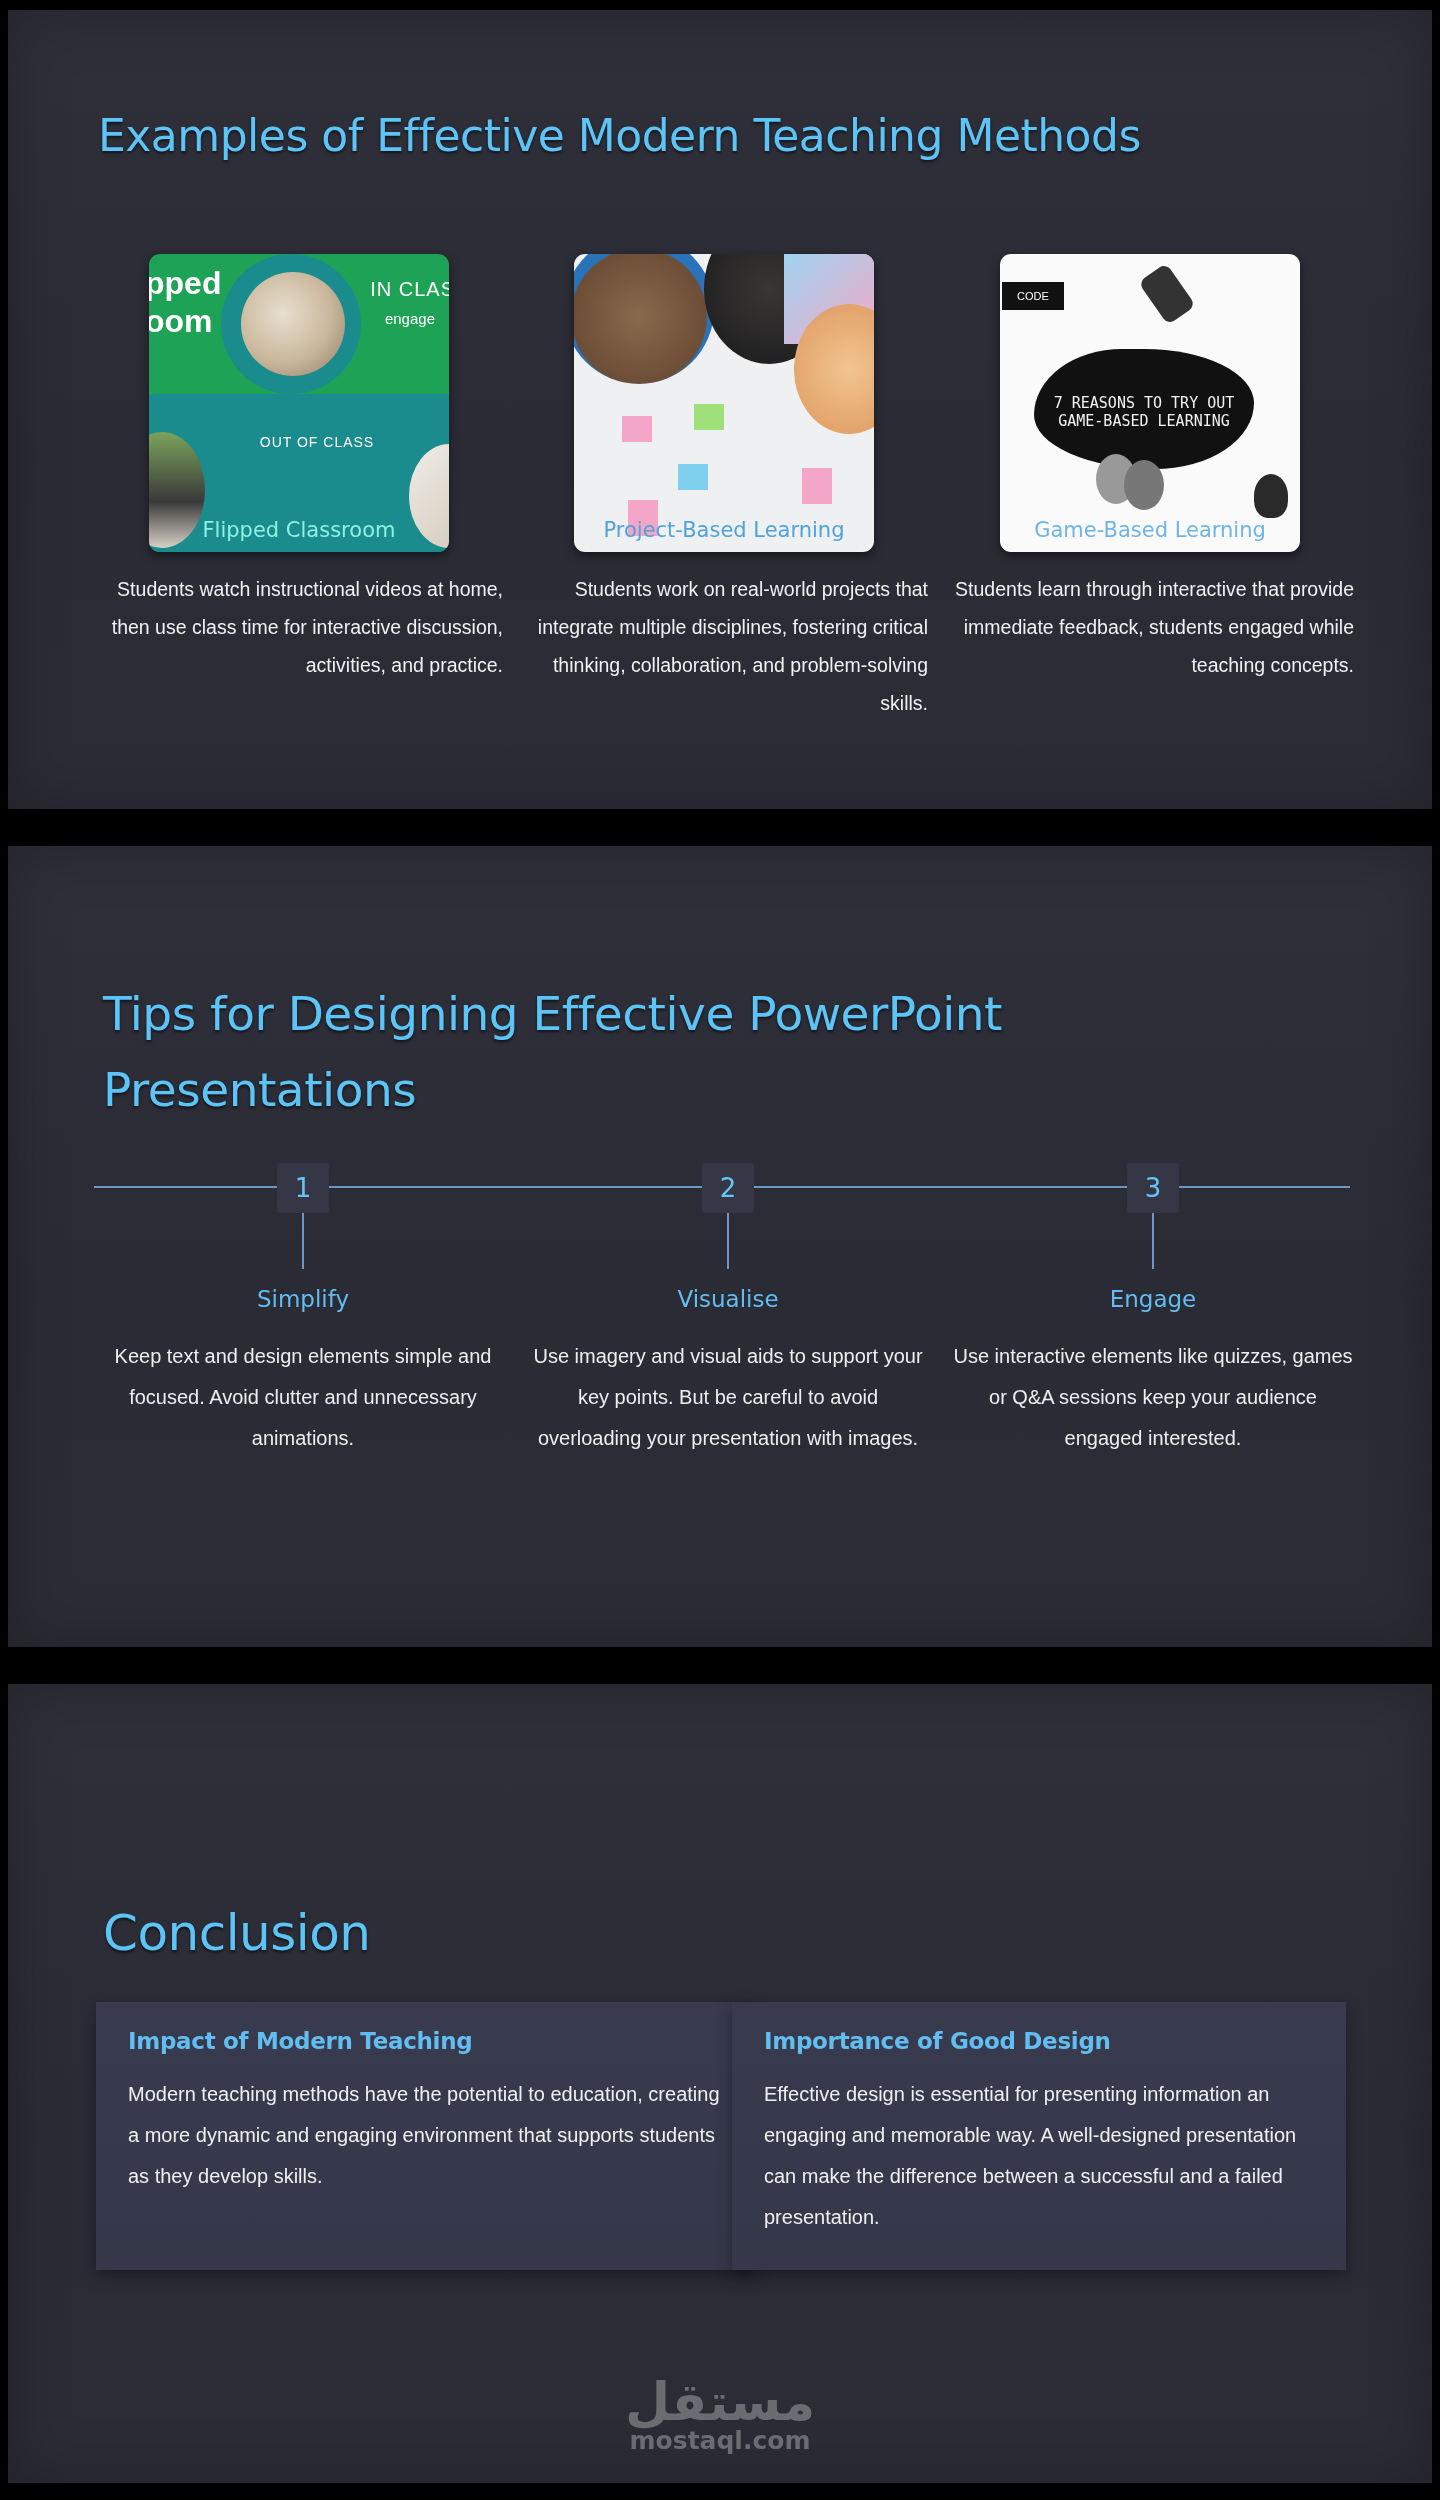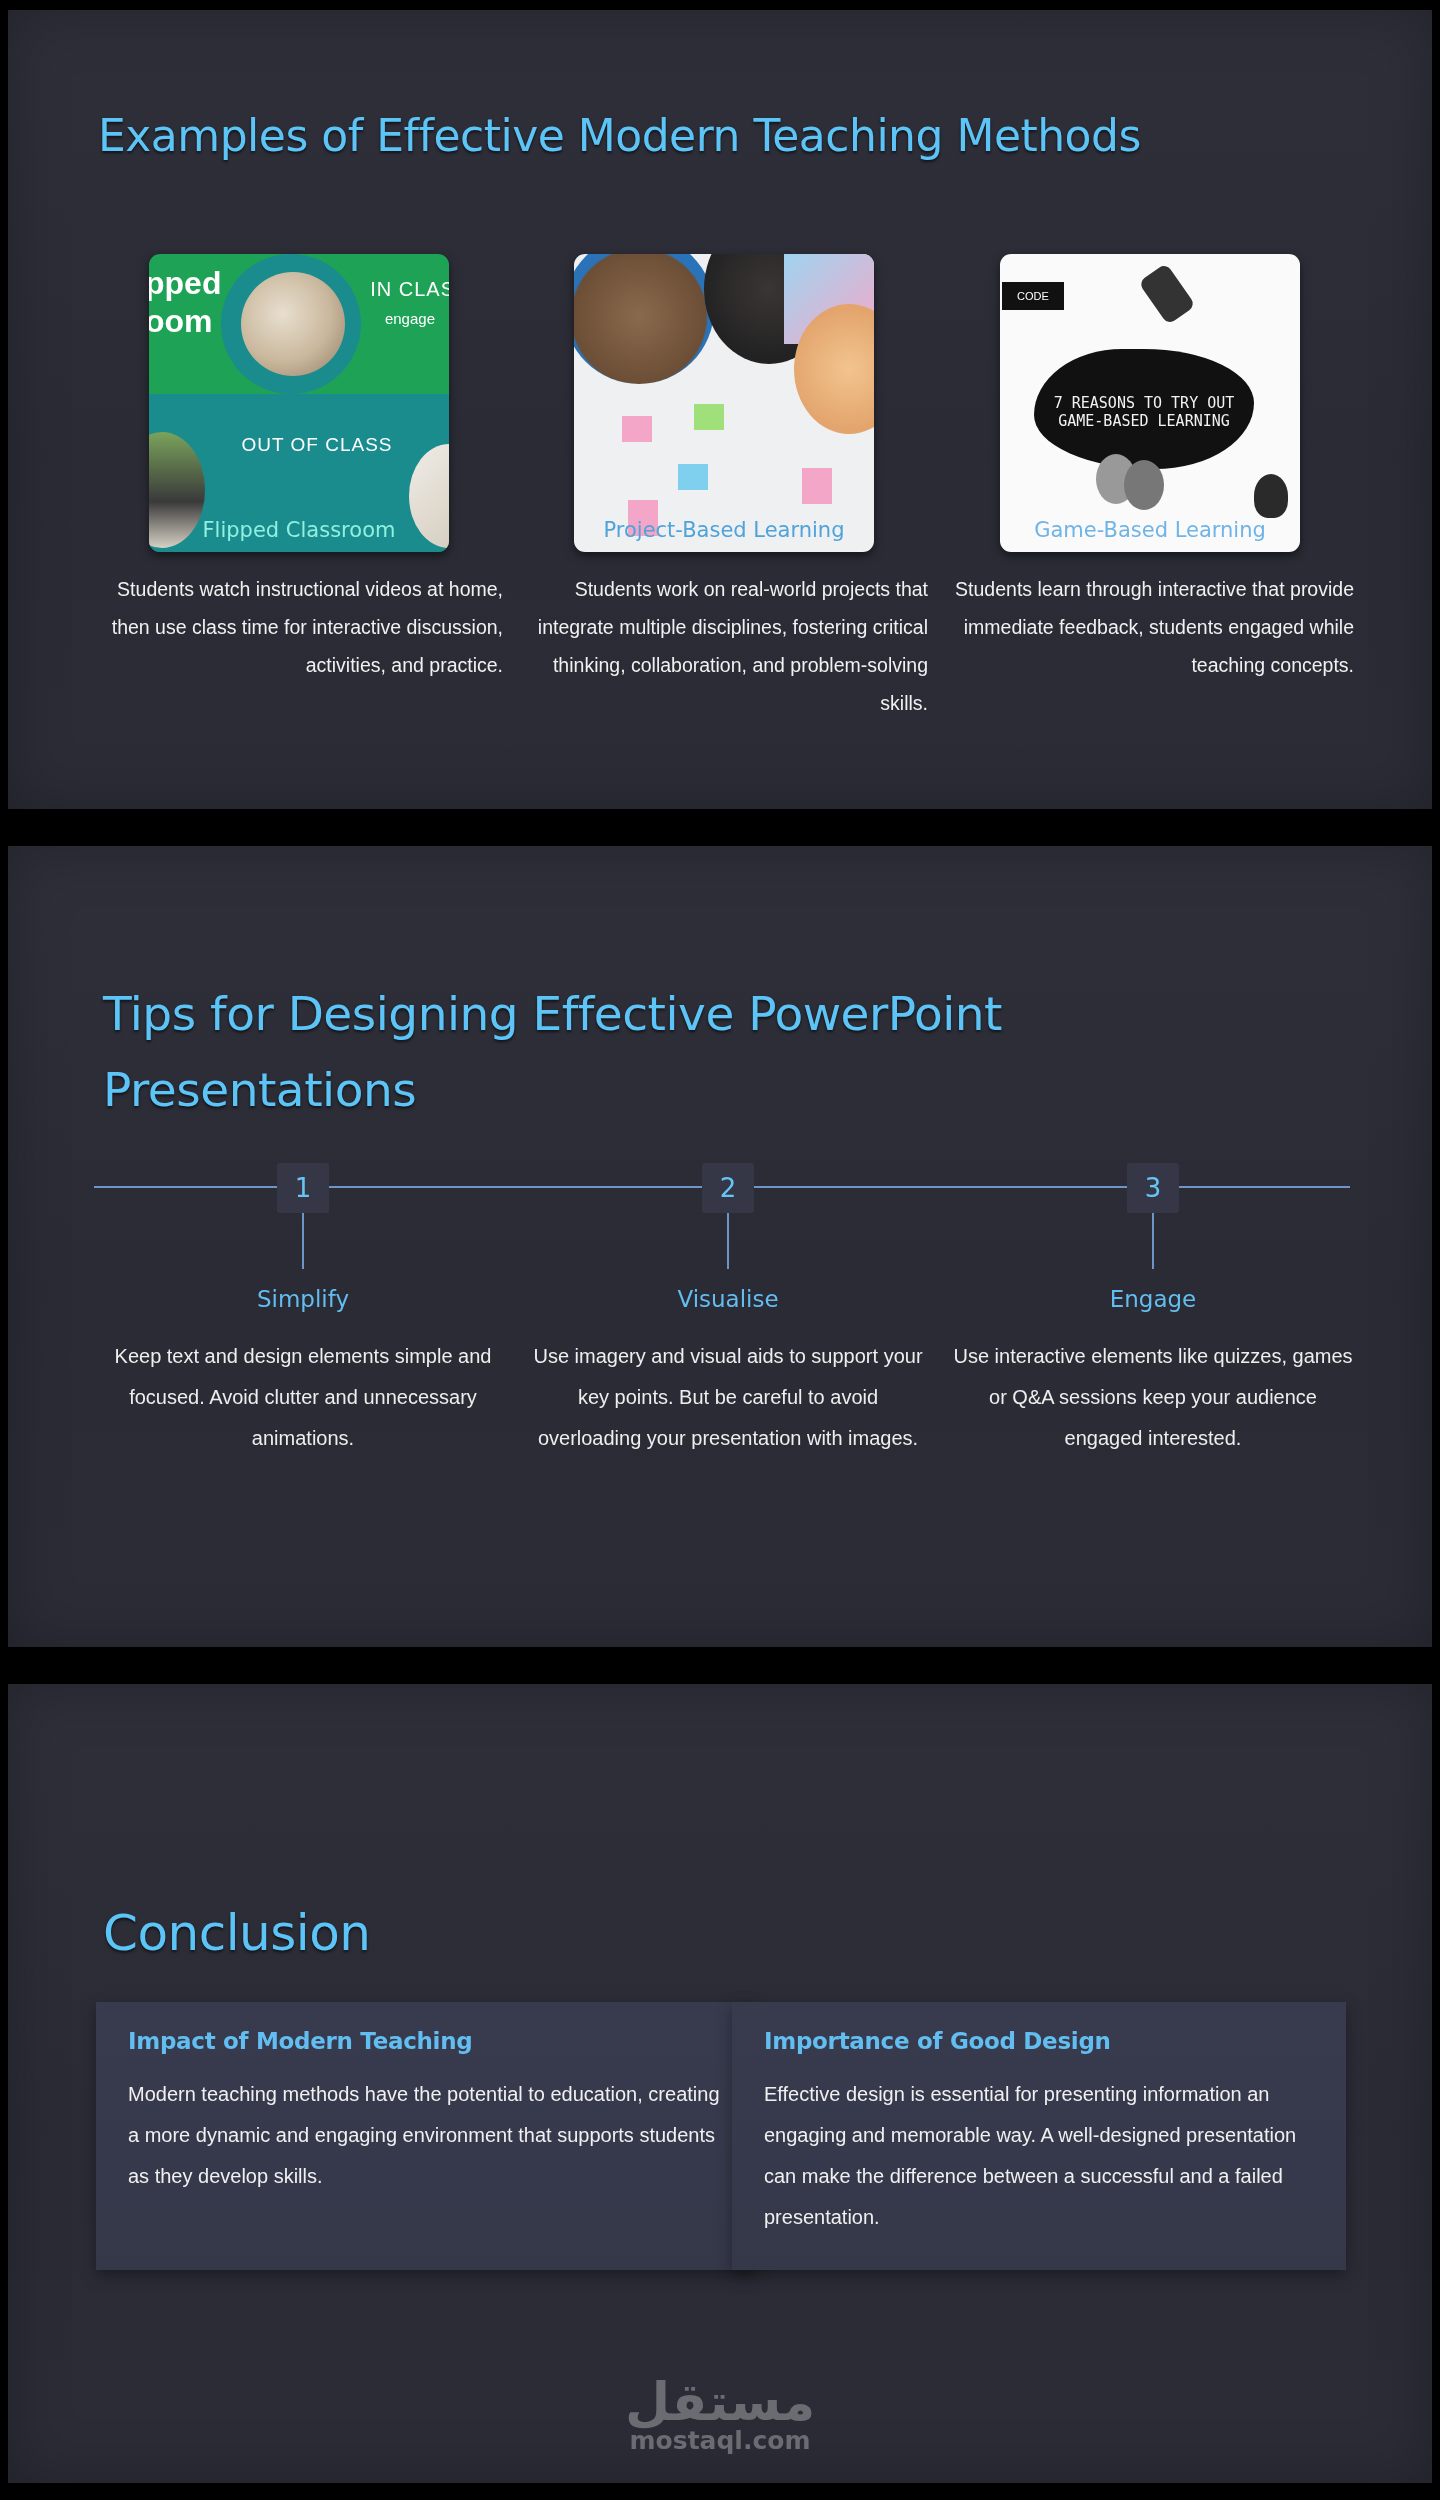--- a/index.html
+++ b/index.html
@@ -48,21 +48,21 @@
   .flipped .ring { position: absolute; left: 72px; top: 0px; width: 140px; height: 140px; border-radius: 50%; background: #1a8c8d; }
   .flipped .photo1 { position: absolute; left: 92px; top: 18px; width: 104px; height: 104px; border-radius: 50%;
     background: radial-gradient(circle at 40% 40%, #e8dfcf 0%, #c9b79c 55%, #8e7a64 100%); }
   .flipped .photo2 { position: absolute; left: -30px; top: 178px; width: 86px; height: 116px; border-radius: 50%;
     background: linear-gradient(180deg, #7aa35b, #3a3a3a 60%, #d7d1c5); }
   .flipped .photo3 { position: absolute; right: -40px; top: 190px; width: 80px; height: 104px; border-radius: 50%;
     background: linear-gradient(135deg, #f0ede7, #cfc6b7); }
   .flipped .t-big { position: absolute; left: -4px; top: 10px; color: #fff; font-weight: bold; font-size: 32px; line-height: 38px; text-align: left; }
   .flipped .t-inclass { position: absolute; right: -6px; top: 24px; color: #fff; font-size: 20px; letter-spacing: 1px; }
   .flipped .t-engage { position: absolute; right: 14px; top: 56px; color: #fff; font-size: 15px; }
-  .flipped .t-out { position: absolute; left: 0; right: 0; top: 180px; color: #fff; font-size: 19px; letter-spacing: 1px; text-align: center; padding-left: 36px; }
+  .flipped .t-out { position: absolute; left: 0; right: 0; top: 180px; color: #fff; font-size: 14px; letter-spacing: 1px; text-align: center; padding-left: 36px; }
   .flipped .img-caption { color: #8ff0e0; }
 
   
   .project { background: #eef0f2; }
   .project .kid1 { position: absolute; left: -10px; top: -20px; width: 150px; height: 150px; border-radius: 50%; background: radial-gradient(circle at 50% 55%, #8a6a4e 0%, #6c4e36 60%, #2b73b8 62%); }
   .project .kid2 { position: absolute; left: 130px; top: -40px; width: 130px; height: 150px; border-radius: 50%; background: radial-gradient(circle at 50% 50%, #3b3535 0%, #222 70%); }
   .project .kid3 { position: absolute; right: -30px; top: 50px; width: 110px; height: 130px; border-radius: 50%; background: radial-gradient(circle at 50% 50%, #f2c48f 0%, #e3a56d 70%); }
   .project .shirt { position: absolute; right: 0; top: 0; width: 90px; height: 90px; background: linear-gradient(135deg, #9fd3f0, #f4a9c8); }
   .project .note { position: absolute; width: 30px; height: 26px; }
   .project .img-caption { color: #4fa3d9; }

